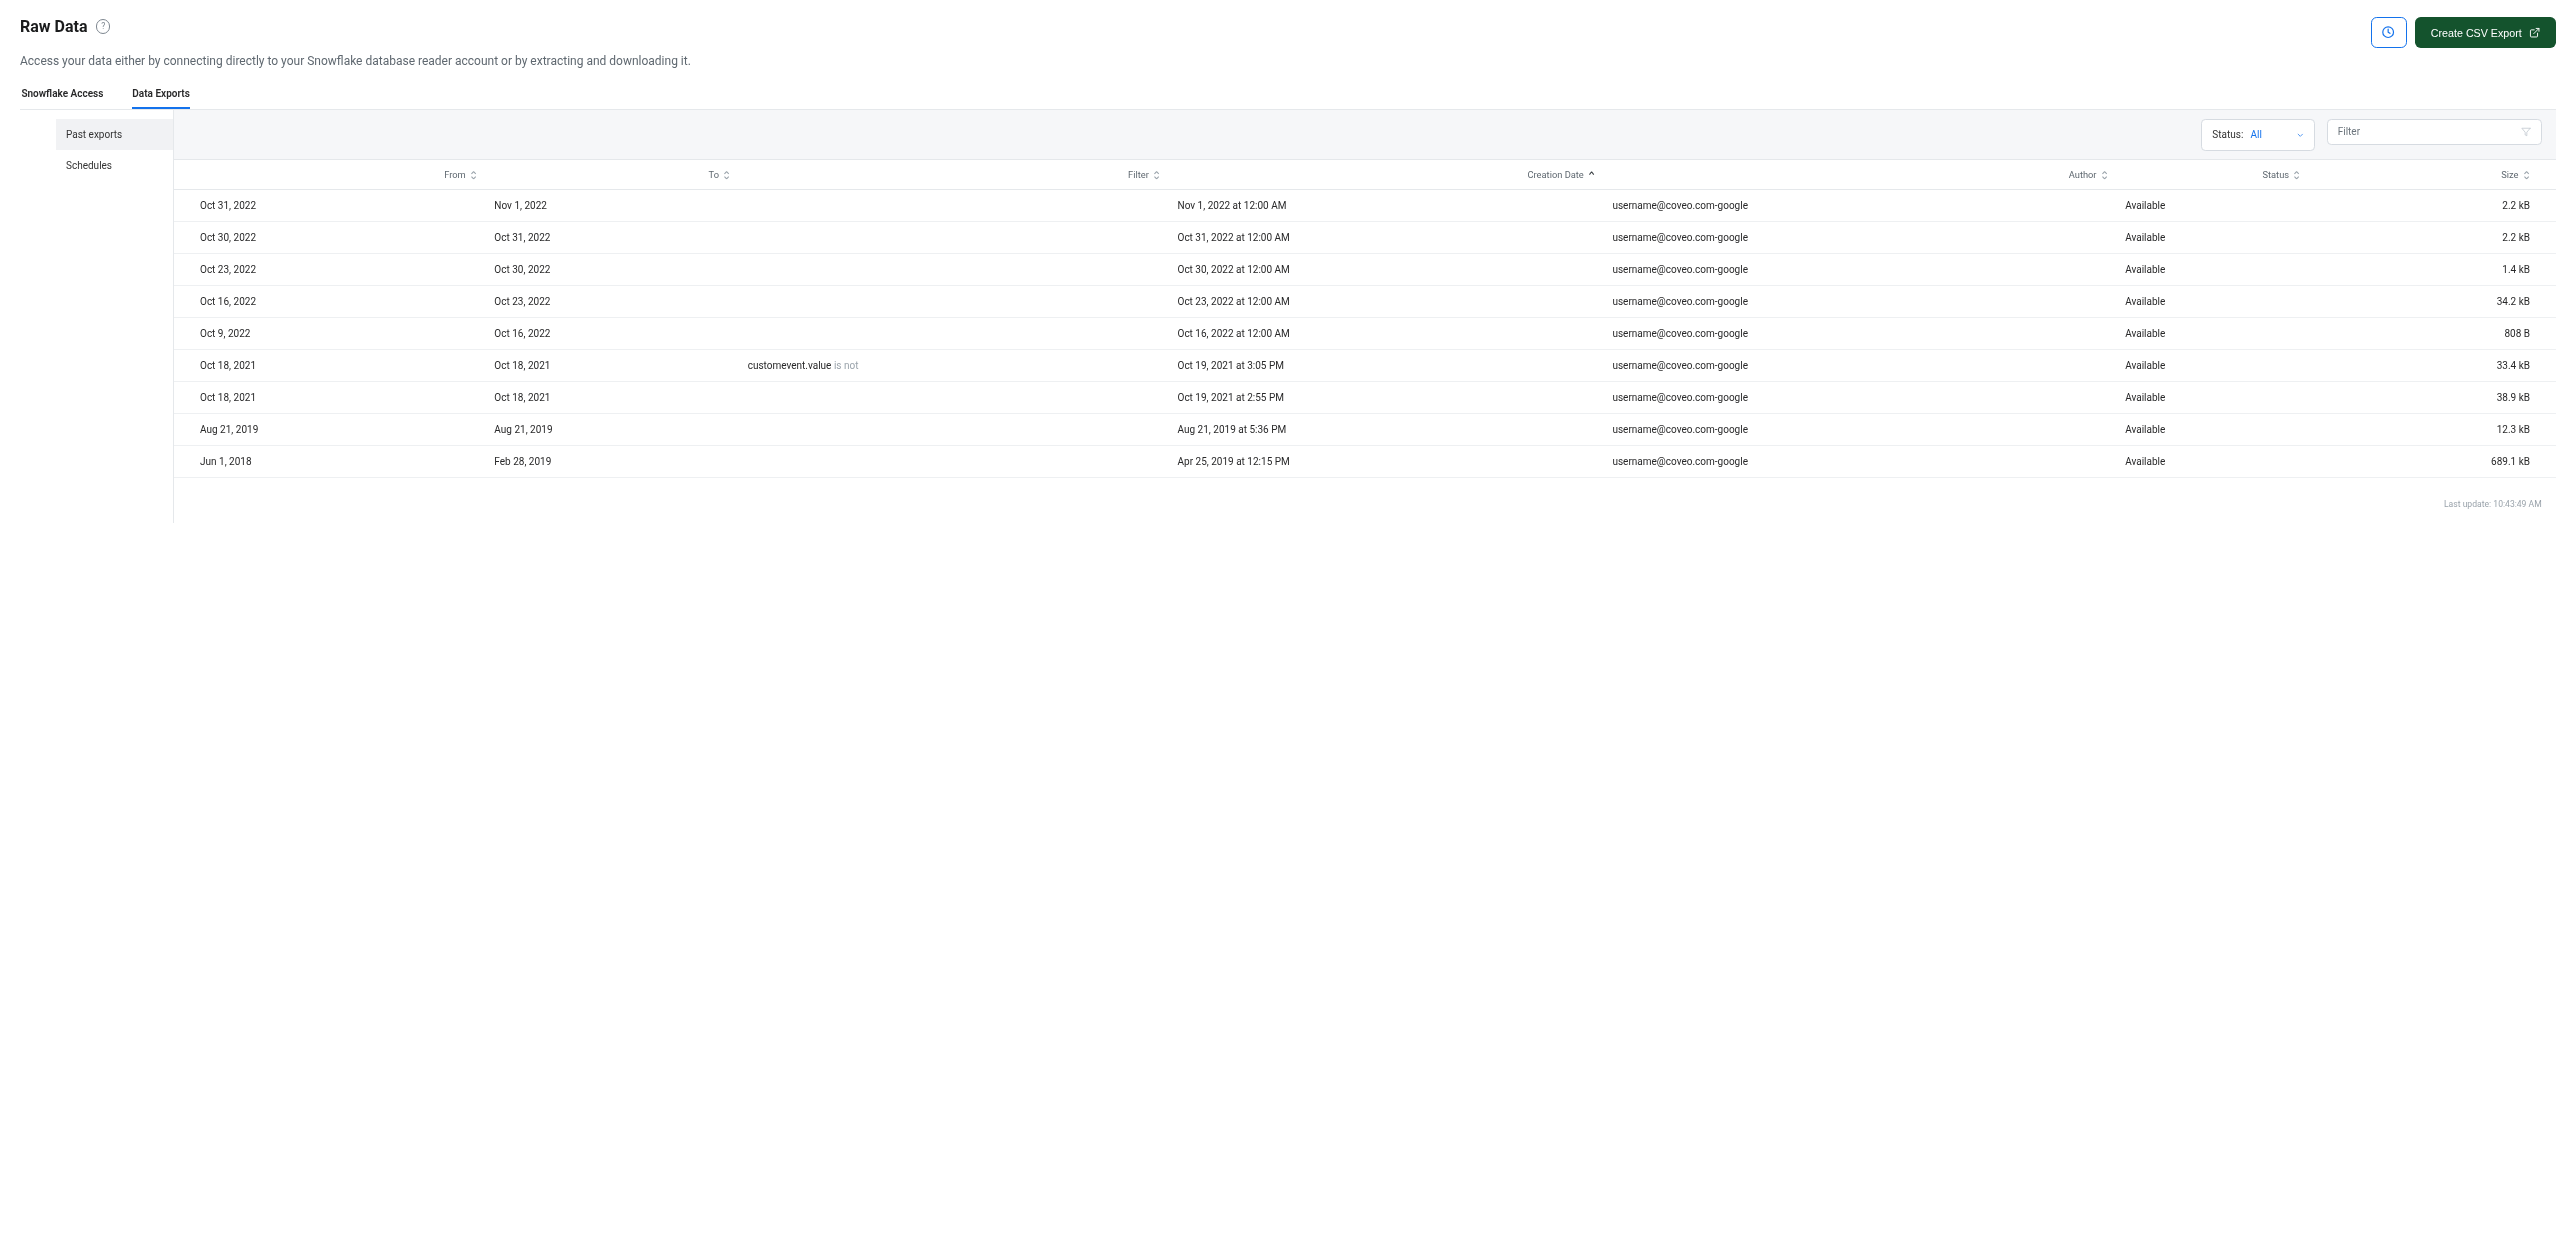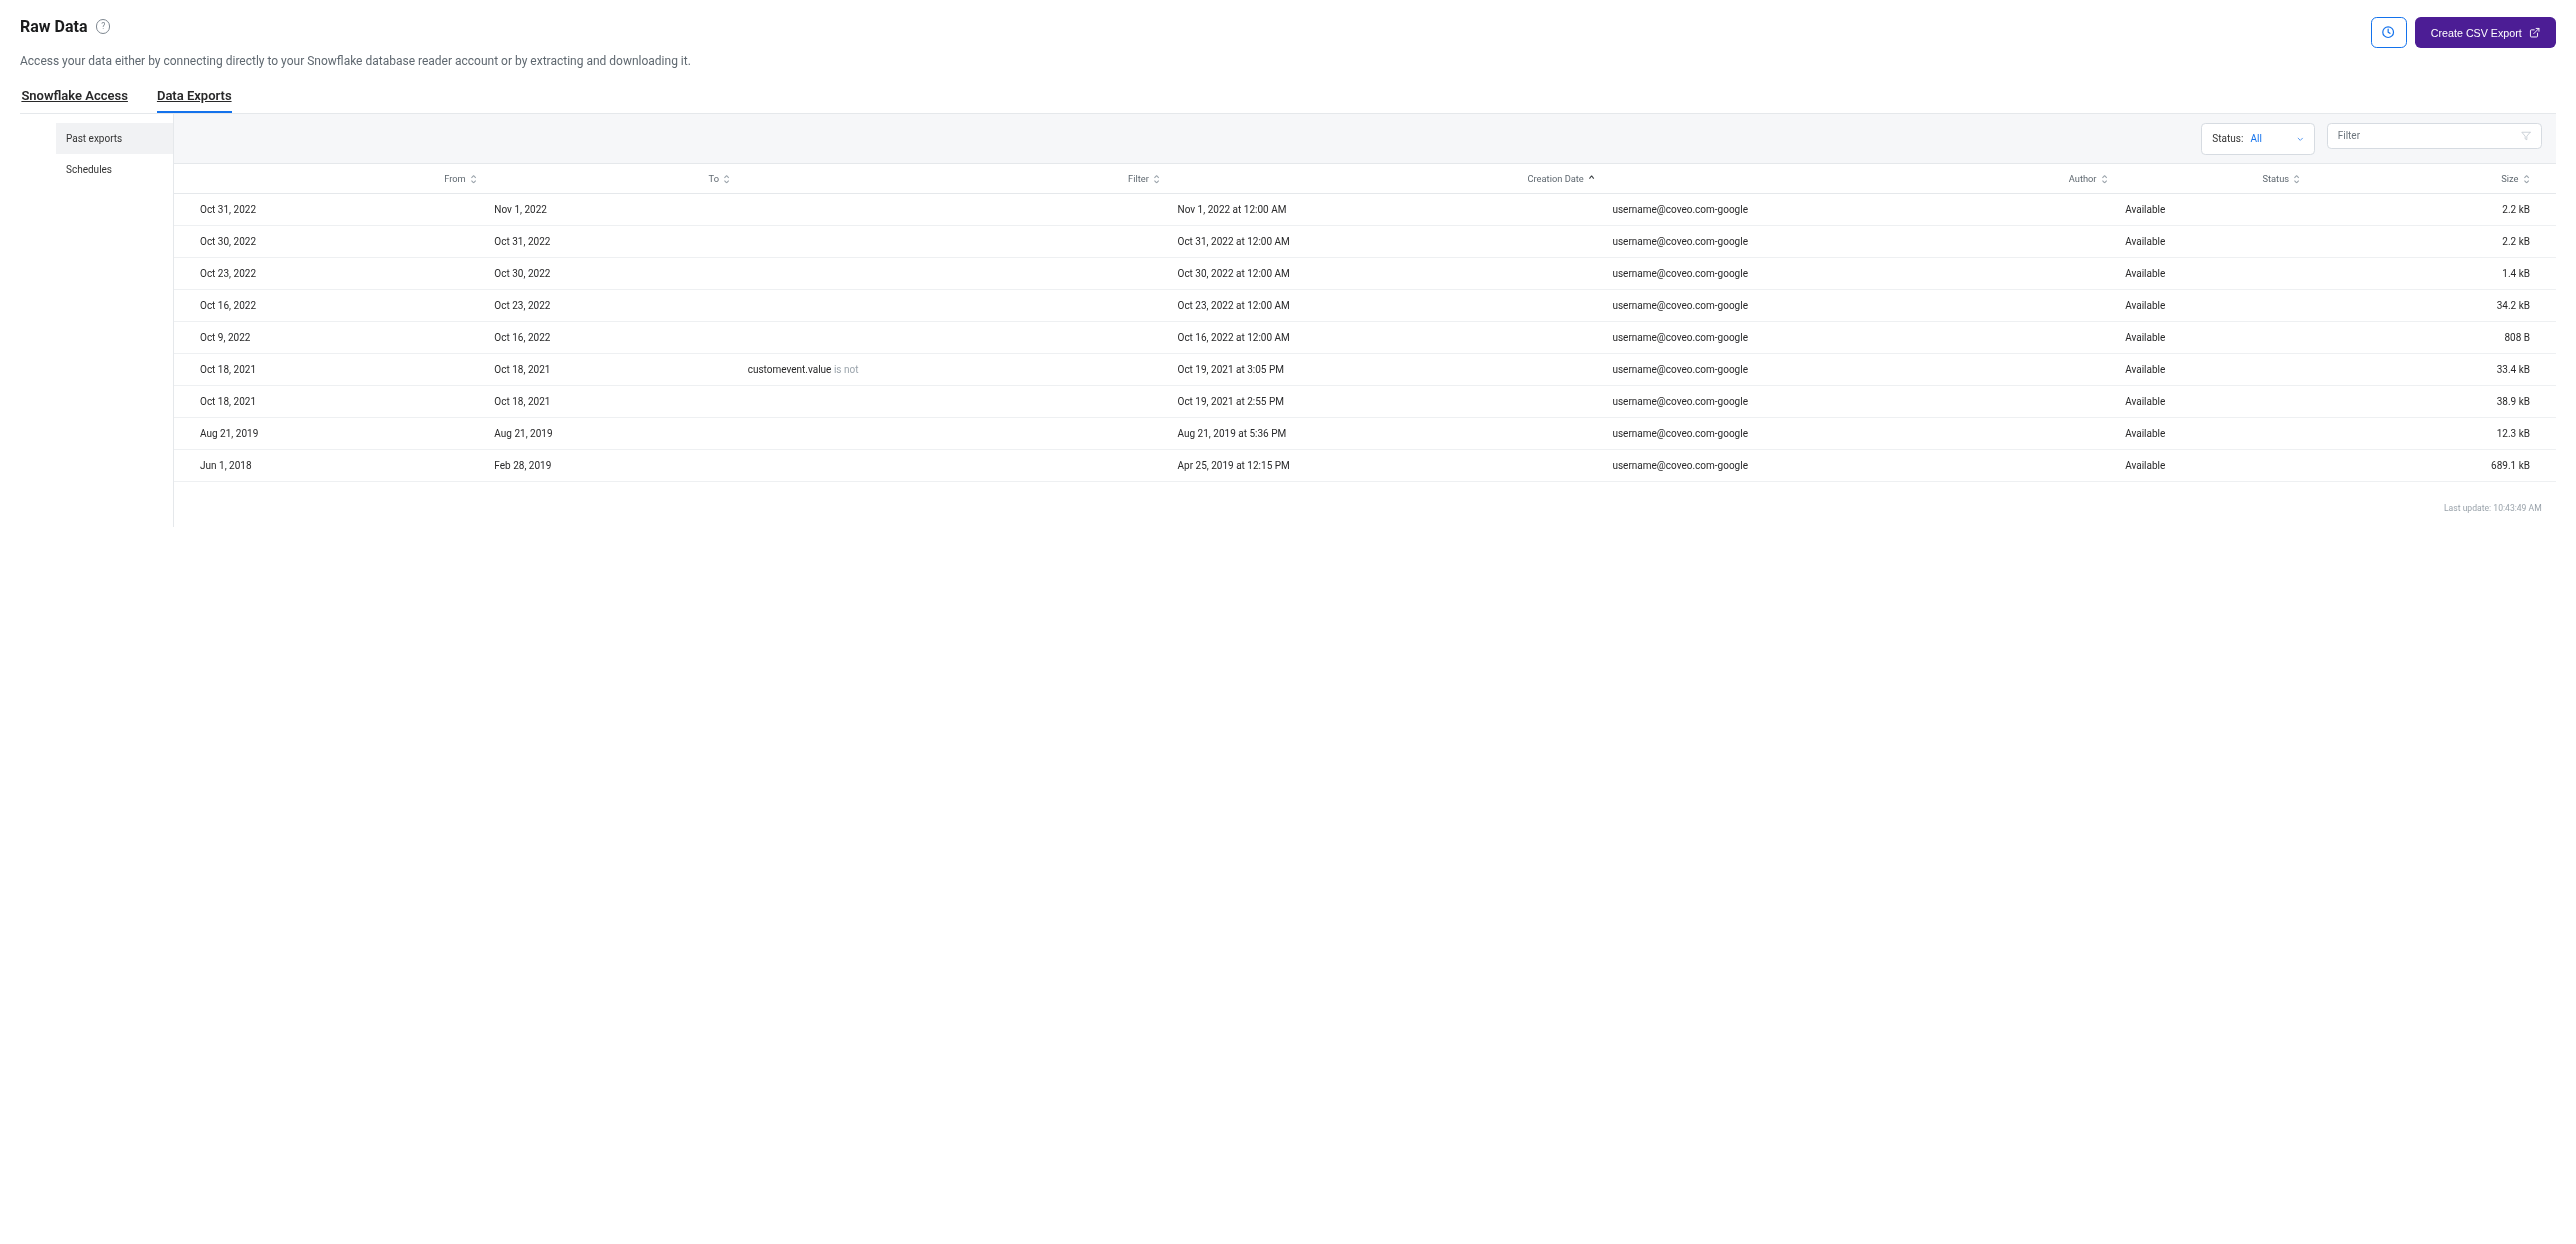--- a/index.html
+++ b/index.html
@@ -7,26 +7,26 @@
 
 .page { padding: 17px 20px 0 20px; }
 
 .header-row { display: flex; justify-content: space-between; align-items: flex-start; margin-bottom: 5.7px; }
 .title-group { display: flex; align-items: center; gap: 8.6px; }
 h1 { font-size: 16px; font-weight: 700; color: #1b1c1d; text-align: center; }
 .help-circle { width: 14.3px; height: 14.3px; border: 1.1px solid #7e8790; border-radius: 50%; display: flex; align-items: center; justify-content: center; font-size: 8.6px; color: #7e8790; cursor: pointer; }
 
 .header-actions { display: flex; gap: 8.6px; }
 .icon-btn { width: 36px; height: 31px; border: 1.4px solid #1372ec; border-radius: 5.7px; background: #fff; display: flex; align-items: center; justify-content: center; cursor: pointer; }
-.primary-btn { height: 31px; background: #4c1d95; color: #fff; border: none; border-radius: 5.7px; padding: 0 15.7px; font-size: 10.7px; font-weight: 500; display: flex; align-items: center; gap: 7.2px; cursor: pointer; }
+.primary-btn { height: 31px; background: #14532d; color: #fff; border: none; border-radius: 5.7px; padding: 0 15.7px; font-size: 10.7px; font-weight: 500; display: flex; align-items: center; gap: 7.2px; cursor: pointer; }
 
 .subtitle { color: #5f6870; font-size: 12px; margin-bottom: 20px; }
 
 .tabs { display: flex; gap: 29px; border-bottom: 0.7px solid #e5e8eb; padding: 0 1.4px; }
-.tab { padding: 0 0 8.6px 0; font-size: 13px; font-weight: 600; color: #282829; cursor: pointer; border-bottom: 2.1px solid transparent; text-decoration: underline; }
+.tab { padding: 0 0 8.6px 0; font-size: 10px; font-weight: 600; color: #282829; cursor: pointer; border-bottom: 2.1px solid transparent; }
 .tab.active { border-bottom-color: #1372ec; }
 
 .content-row { display: flex; }
 .sidebar { width: 153px; flex-shrink: 0; padding-top: 8.6px; }
 .sidebar-item { padding: 10px 10px; font-size: 10px; color: #333; cursor: pointer; margin-left: 36px; }
 .sidebar-item.active { background: #f1f2f4; }
 
 .main { flex: 1; border-left: 0.7px solid #e5e8eb; }
 
 .toolbar { background: #f6f7f9; border-bottom: 0.7px solid #e5e8eb; padding: 8.6px 14.3px; display: flex; justify-content: flex-end; gap: 11.4px; }

